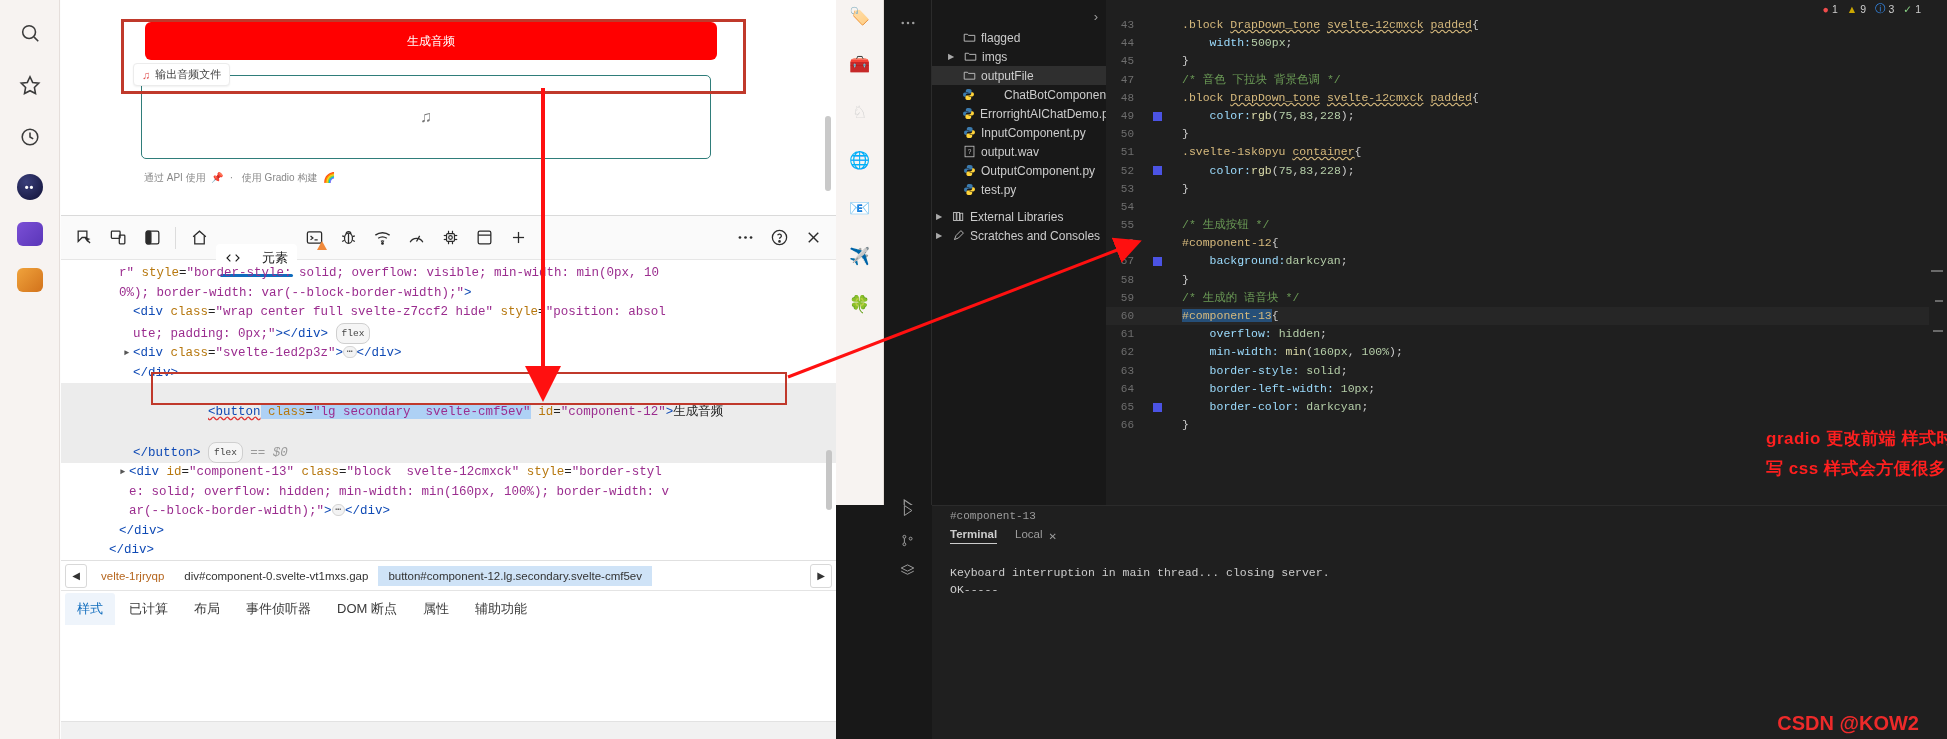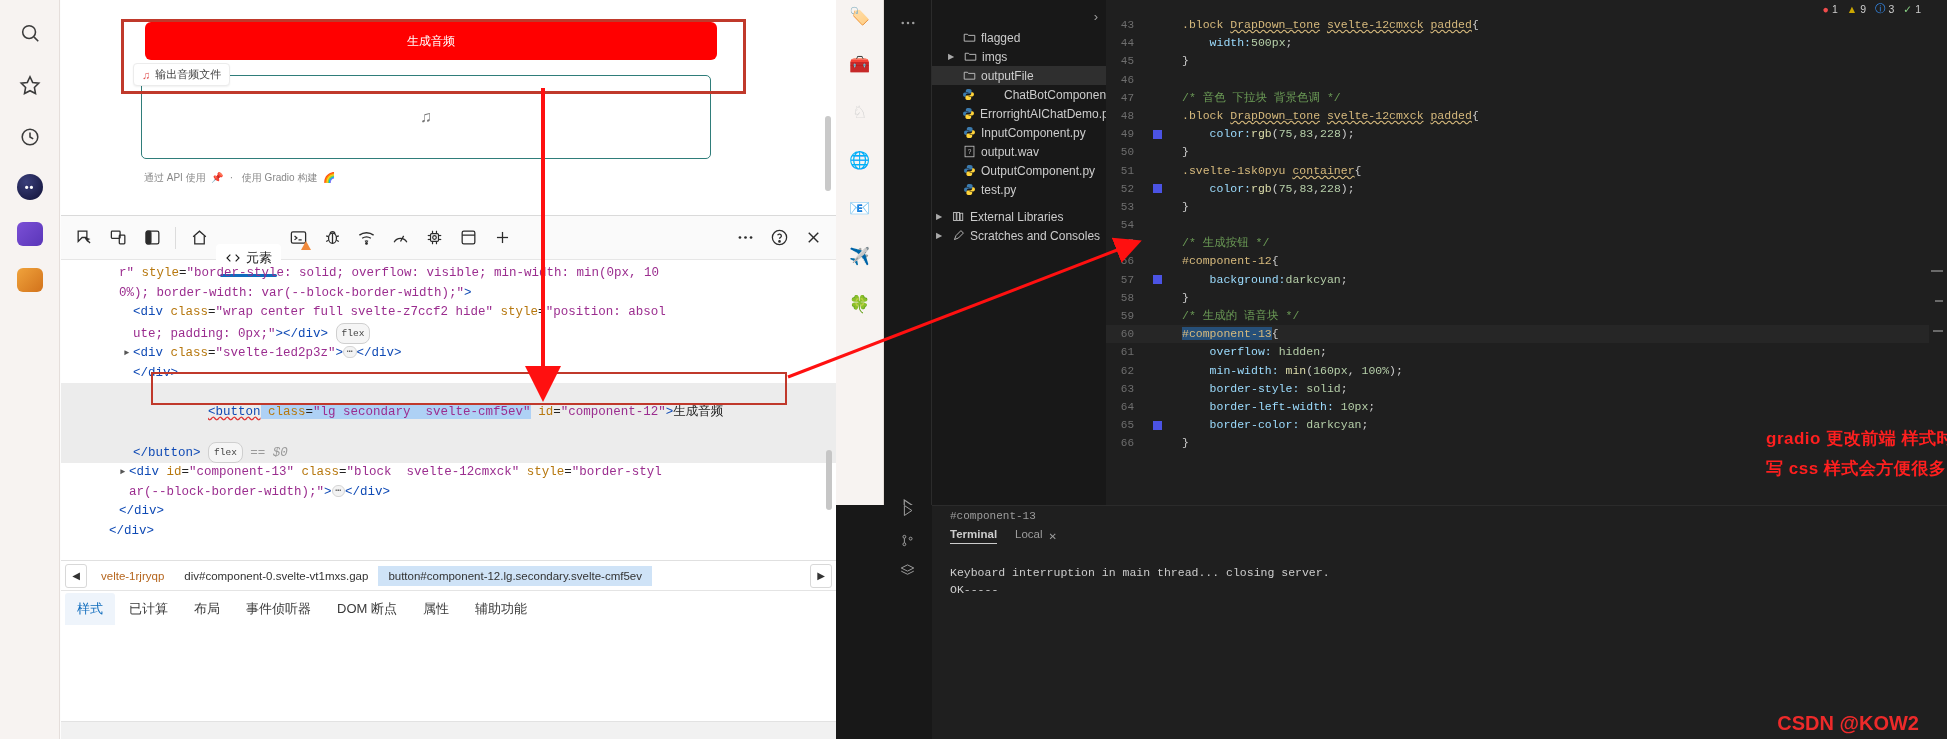--- a/index.html
+++ b/index.html
@@ -54,21 +54,21 @@
   .page-scroll { position:absolute; right:4px; top:6px; width:8px; height:200px;}
   .page-scroll i{ position:absolute; left:1px; top:110px; width:6px; height:75px; background:#c9c9c9; border-radius:3px;}
 
   
   .devtools { position: absolute; left: 61px; top: 215px; width: 775px; height: 524px; background: #fff; border-top: 1px solid #dadada; }
   .dt-toolbar { height: 44px; display: flex; align-items: center; padding: 0 6px; border-bottom: 1px solid #e6e6e6; background:#fafafa;}
   .dt-ico { width: 34px; height: 34px; display:flex;align-items:center;justify-content:center; color:#2b2b2b; position: relative;}
   .dt-ico svg { width: 19px; height: 19px; }
   .dt-sep { width: 1px; height: 22px; background: #dcdcdc; margin: 0 6px; }
   .dt-tab {
-    display:flex;align-items:center;gap:5px; padding: 5px 9px; border-radius:4px 4px 0 0;
+    display:flex;align-items:center;gap:21px; padding: 5px 9px; border-radius:4px 4px 0 0;
     font-size: 13px; color: #1b1b1b; position: relative; background:#fff;margin-top:40px;
   }
   .dt-tab.active::after { content:""; position:absolute; left:4px; right:4px; bottom:-5px; height:3px; background:#0f6cbd; border-radius:2px;}
   .warn-tri { position:absolute; right:4px; bottom:5px; width:0;height:0;border-left:5px solid transparent;border-right:5px solid transparent;border-bottom:9px solid #f0893b;}
   .dt-spacer { flex: 1; }
 
   .dom-pane { position: relative; height: 300px; overflow: hidden; font-family: "Liberation Mono", monospace; font-size: 12.5px; line-height: 19.5px; padding: 4px 0 0 0; }
   .dom-line { white-space: pre; padding-left: 10px; position: relative;}
   .dom-line.sel { background: #ececec; }
   .tri { display:inline-block; width:10px; color:#555; }
@@ -353,20 +353,21 @@
         <div class="dom-line" style="padding-left:58px;"><span class="val">0%); border-width: var(--block-border-width);"</span><span class="tag">&gt;</span></div>
         <div class="dom-line" style="padding-left:72px;"><span class="tag">&lt;div </span><span class="attr">class</span><span class="txt">=</span><span class="val">"wrap center full svelte-z7ccf2 hide"</span><span class="attr"> style</span><span class="txt">=</span><span class="val">"position: absol</span></div>
         <div class="dom-line" style="padding-left:72px;"><span class="val">ute; padding: 0px;"</span><span class="tag">&gt;&lt;/div&gt;</span> <span class="badge">flex</span></div>
         <div class="dom-line" style="padding-left:62px;"><span class="tri">▸</span><span class="tag">&lt;div </span><span class="attr">class</span><span class="txt">=</span><span class="val">"svelte-1ed2p3z"</span><span class="tag">&gt;</span><span class="dots">⋯</span><span class="tag">&lt;/div&gt;</span></div>
         <div class="dom-line" style="padding-left:72px;"><span class="tag">&lt;/div&gt;</span></div>
         <div class="dom-line sel" style="padding-left:72px;">
           <span class="tag squig">&lt;button</span><span class="sel-hl"> <span class="attr">class</span><span class="txt">=</span><span class="val">"lg secondary  svelte-cmf5ev"</span></span><span class="attr"> id</span><span class="txt">=</span><span class="val">"component-12"</span><span class="tag">&gt;</span><span class="txt">生成音频</span>
         </div>
         <div class="dom-line sel" style="padding-left:72px;"><span class="tag">&lt;/button&gt;</span> <span class="badge">flex</span> <span class="eq0">== $0</span></div>
         <div class="dom-line" style="padding-left:58px;"><span class="tri">▸</span><span class="tag">&lt;div </span><span class="attr">id</span><span class="txt">=</span><span class="val">"component-13"</span><span class="attr"> class</span><span class="txt">=</span><span class="val">"block  svelte-12cmxck"</span><span class="attr"> style</span><span class="txt">=</span><span class="val">"border-styl</span></div>
+        <div class="dom-line" style="padding-left:68px;"><span class="val">e: solid; overflow: hidden; min-width: min(160px, 100%); border-width: v</span></div>
         <div class="dom-line" style="padding-left:68px;"><span class="val">ar(--block-border-width);"</span><span class="tag">&gt;</span><span class="dots">⋯</span><span class="tag">&lt;/div&gt;</span></div>
         <div class="dom-line" style="padding-left:58px;"><span class="tag">&lt;/div&gt;</span></div>
         <div class="dom-line" style="padding-left:48px;"><span class="tag">&lt;/div&gt;</span></div>
 
         <div class="red-box-2"></div>
         <div class="dom-scroll">
             <i></i>
           </div>
       </div>
 
@@ -568,21 +569,20 @@
             <span style="color:#89d185;">✓</span>
             <span>1</span>
           </span>
       </div>
 
       <div class="ed-tabbar"></div>
       <div class="code" id="code-lines">
           <div class="cl"><span class="ln">43</span><span class="gut"></span><span class="ctext"><span class="c-sel">.block </span><span class="c-sel usquig">DrapDown_tone</span><span class="c-pun"> </span><span class="c-sel usquig">svelte-12cmxck</span><span class="c-pun"> </span><span class="c-sel usquig">padded</span><span class="c-pun">{</span></span></div>
           <div class="cl"><span class="ln">44</span><span class="gut"></span><span class="ctext"><span class="c-pun">    </span><span class="c-prop">width:</span><span class="c-num">500px</span><span class="c-pun">;</span></span></div>
           <div class="cl"><span class="ln">45</span><span class="gut"></span><span class="ctext"><span class="c-pun">}</span></span></div>
-          <div class="cl"><span class="ln">46</span><span class="gut"></span><span class="ctext"><span class="c-pun"></span></span></div>
           <div class="cl"><span class="ln">47</span><span class="gut"></span><span class="ctext"><span class="c-com">/* 音色 下拉块 背景色调 */</span></span></div>
           <div class="cl"><span class="ln">48</span><span class="gut"></span><span class="ctext"><span class="c-sel">.block </span><span class="c-sel usquig">DrapDown_tone</span><span class="c-pun"> </span><span class="c-sel usquig">svelte-12cmxck</span><span class="c-pun"> </span><span class="c-sel usquig">padded</span><span class="c-pun">{</span></span></div>
           <div class="cl"><span class="ln">49</span><span class="gut"><span class="swatch"></span></span><span class="ctext"><span class="c-pun">    </span><span class="c-prop">color:</span><span class="c-fn">rgb</span><span class="c-pun">(</span><span class="c-num">75</span><span class="c-pun">,</span><span class="c-num">83</span><span class="c-pun">,</span><span class="c-num">228</span><span class="c-pun">);</span></span></div>
           <div class="cl"><span class="ln">50</span><span class="gut"></span><span class="ctext"><span class="c-pun">}</span></span></div>
           <div class="cl"><span class="ln">51</span><span class="gut"></span><span class="ctext"><span class="c-sel">.svelte-1sk0pyu </span><span class="c-sel usquig">container</span><span class="c-pun">{</span></span></div>
           <div class="cl"><span class="ln">52</span><span class="gut"><span class="swatch"></span></span><span class="ctext"><span class="c-pun">    </span><span class="c-prop">color:</span><span class="c-fn">rgb</span><span class="c-pun">(</span><span class="c-num">75</span><span class="c-pun">,</span><span class="c-num">83</span><span class="c-pun">,</span><span class="c-num">228</span><span class="c-pun">);</span></span></div>
           <div class="cl"><span class="ln">53</span><span class="gut"></span><span class="ctext"><span class="c-pun">}</span></span></div>
           <div class="cl"><span class="ln">54</span><span class="gut"></span><span class="ctext"><span class="c-pun"></span></span></div>
           <div class="cl"><span class="ln">55</span><span class="gut"></span><span class="ctext"><span class="c-com">/* 生成按钮 */</span></span></div>
           <div class="cl"><span class="ln">56</span><span class="gut"></span><span class="ctext"><span class="c-sel">#component-12</span><span class="c-pun">{</span></span></div>

